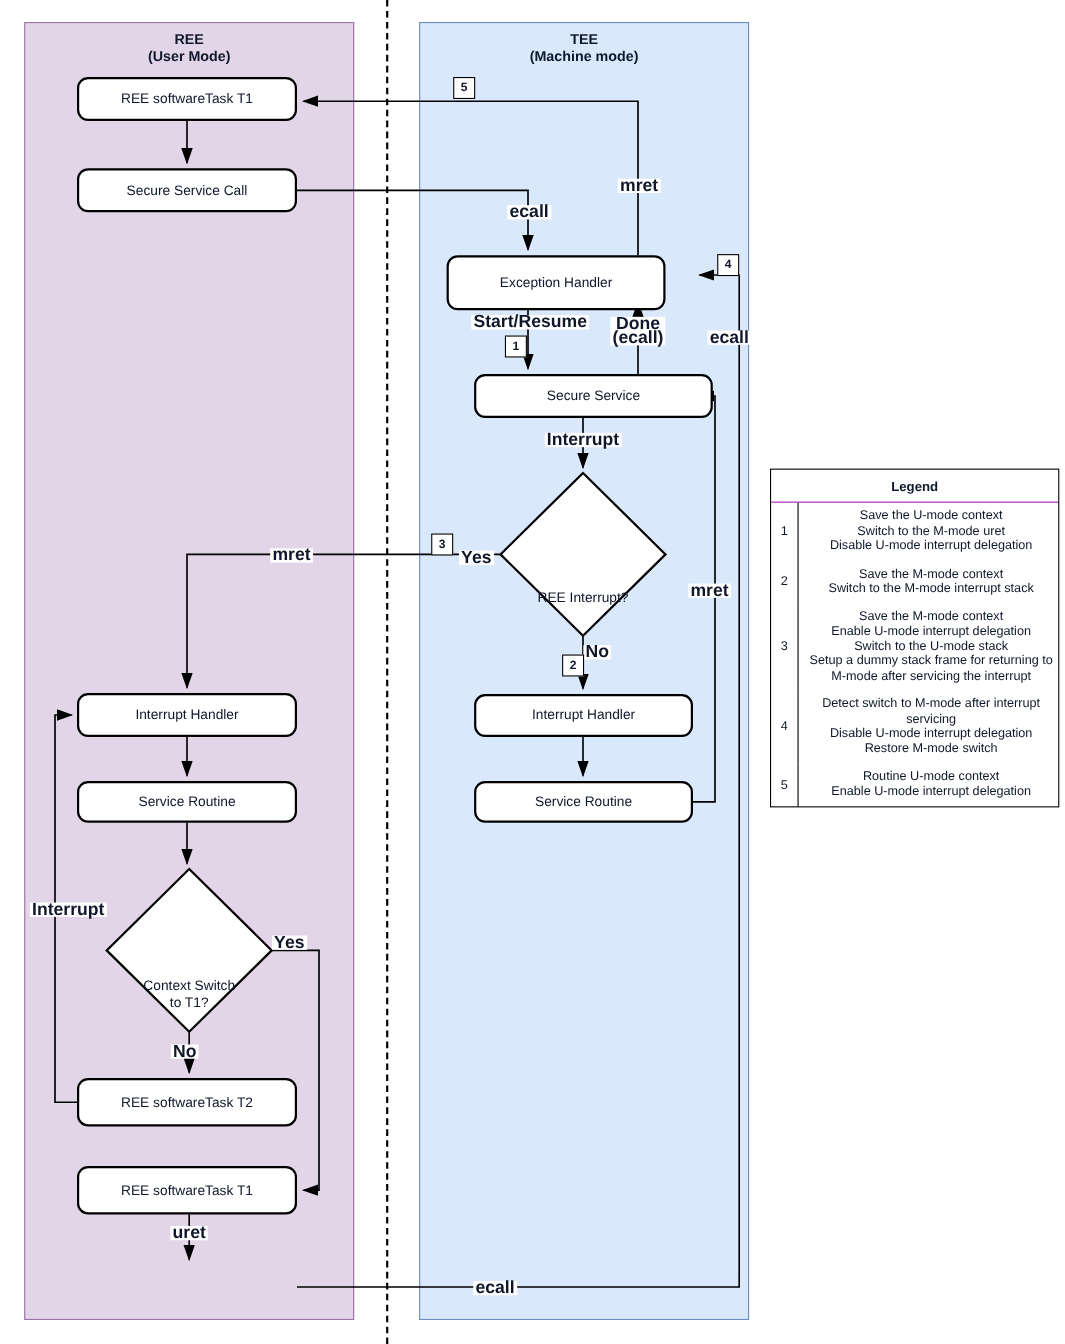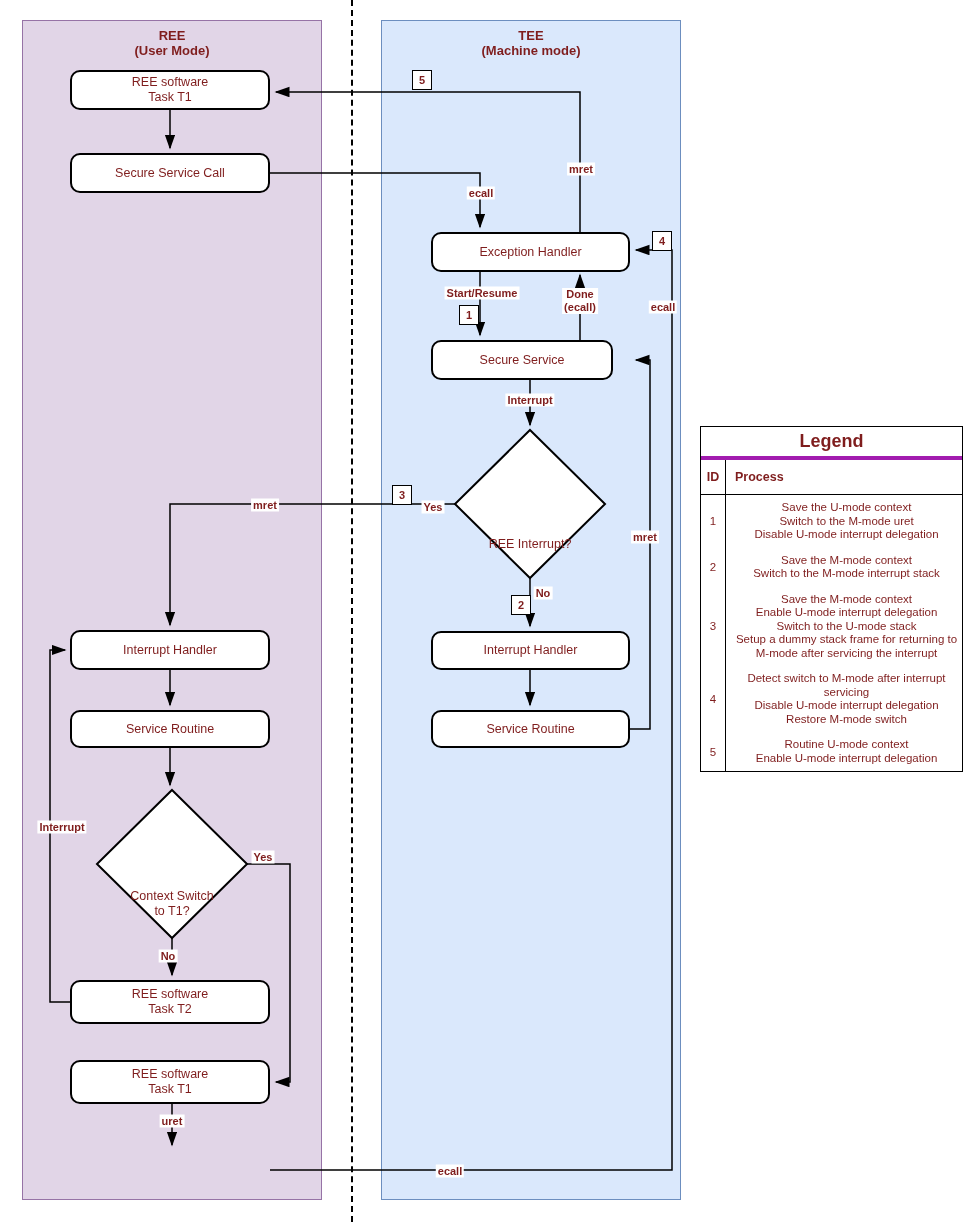--- a/index.html
+++ b/index.html
@@ -1,43 +1,43 @@
 <!DOCTYPE html>
 <html><head>
 <meta charset="utf-8">
 <style>
   html,body{margin:0;padding:0;background:#ffffff;}
   .canvas{
     position:relative;width:968px;height:1222px;background:#ffffff;overflow:hidden;
-    font-family:"Liberation Sans","DejaVu Sans",sans-serif;color:#7f1d1d;
+    font-family:"Liberation Sans","DejaVu Sans",sans-serif;color:#0f172a;
   }
   .region{position:absolute;top:20px;width:300px;height:1180px;box-sizing:border-box;}
   .region.ree{left:22px;background:#e1d5e7;border:1px solid #9673a6;}
   .region.tee{left:381px;background:#dae8fc;border:1px solid #6c8ebf;}
   .region-title{position:absolute;top:7px;left:0;width:100%;text-align:center;
     font-size:13px;font-weight:bold;line-height:15px;}
   .boundary{position:absolute;left:351px;top:0;height:1222px;width:0;
     border-left:2px dashed #000;}
   svg.wires{position:absolute;left:0;top:0;pointer-events:none;}
   .node{position:absolute;box-sizing:border-box;background:#fff;border:2px solid #000;
-    border-radius:10px;display:flex;flex-direction:column;align-items:center;
+    border-radius:10px;display:flex;align-items:center;
     justify-content:center;text-align:center;font-size:12.5px;line-height:15px;}
   .dlabel{position:absolute;text-align:center;font-size:12.5px;line-height:15px;
     transform:translate(-50%,-50%);margin-top:40px;}
   .elabel{position:absolute;transform:translate(-50%,-50%);background:#fff;
-    font-size:11px;font-weight:bold;line-height:13px;padding:0 2px;white-space:nowrap;
+    font-size:16px;font-weight:bold;line-height:13px;padding:0 2px;white-space:nowrap;
     text-align:center;}
   .marker{position:absolute;width:20px;height:20px;box-sizing:border-box;background:#fff;
     border:1px solid #000;display:flex;align-items:center;justify-content:center;
     font-size:11px;font-weight:bold;}
   
   .legend{position:absolute;left:700px;top:426px;width:263px;box-sizing:border-box;
     background:#fff;border:1px solid #000;font-size:11.5px;}
-  .lg-title{height:29px;border-bottom:4px solid #a21caf;display:flex;align-items:center;
-    justify-content:center;font-weight:bold;font-size:18px;}
+  .lg-title{height:29px;border-bottom:1px solid #a21caf;display:flex;align-items:center;
+    justify-content:center;font-weight:bold;font-size:12px;}
   .lg-head{display:flex;border-bottom:1px solid #000;height:34px;font-weight:bold;
     font-size:12.5px;}
   .lg-idcol{width:24px;flex:0 0 24px;border-right:1px solid #000;display:flex;
     align-items:center;justify-content:center;}
   .lg-proccol{flex:1;display:flex;align-items:center;padding-left:9px;}
   .lg-row{display:flex;}
   .lg-row .lg-proccol{display:block;padding:6px 4px 6px 9px;line-height:13.5px;text-align:center;}
 </style>
 </head>
 <body>
@@ -109,24 +109,24 @@
   </div>
   <div class="node" style="left:70px;top:980px;width:200px;height:44px">
     <div>REE software</div>
     <div>Task T2</div>
   </div>
   <div class="node" style="left:70px;top:1060px;width:200px;height:44px">
     <div>REE software</div>
     <div>Task T1</div>
   </div>
 
-  <div class="node" style="left:431px;top:232px;width:199px;height:40px">
+  <div class="node" style="left:406px;top:232px;width:199px;height:50px">
     <div>Exception Handler</div>
   </div>
-  <div class="node" style="left:431px;top:340px;width:182px;height:40px">
+  <div class="node" style="left:431px;top:340px;width:217px;height:40px">
     <div>Secure Service</div>
   </div>
   <div class="dlabel" style="left:530px;top:504px">
     <div>REE Interrupt?</div>
   </div>
   <div class="node" style="left:431px;top:631px;width:199px;height:39px">
     <div>Interrupt Handler</div>
   </div>
   <div class="node" style="left:431px;top:710px;width:199px;height:38px">
     <div>Service Routine</div>
@@ -152,24 +152,20 @@
   <div class="elabel" style="left:450px;top:1171px">ecall</div>
 
   <div class="marker" style="left:412px;top:70px">5</div>
   <div class="marker" style="left:459px;top:305px">1</div>
   <div class="marker" style="left:652px;top:231px">4</div>
   <div class="marker" style="left:392px;top:485px">3</div>
   <div class="marker" style="left:511px;top:595px">2</div>
 
   <div class="legend">
     <div class="lg-title">Legend</div>
-    <div class="lg-head">
-      <div class="lg-idcol">ID</div>
-      <div class="lg-proccol">Process</div>
-    </div>
     <div class="lg-row">
       <div class="lg-idcol">1</div>
       <div class="lg-proccol">
         <div>Save the U-mode context</div>
         <div>Switch to the M-mode uret</div>
         <div>Disable U-mode interrupt delegation</div>
       </div>
     </div>
     <div class="lg-row">
       <div class="lg-idcol">2</div>

